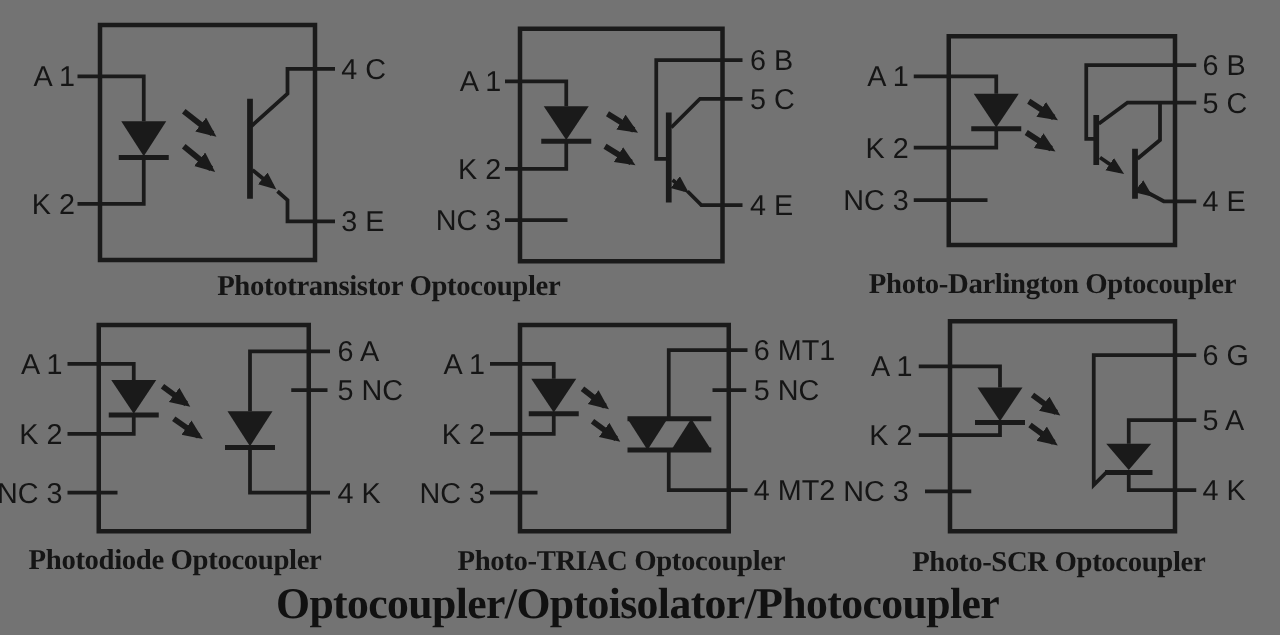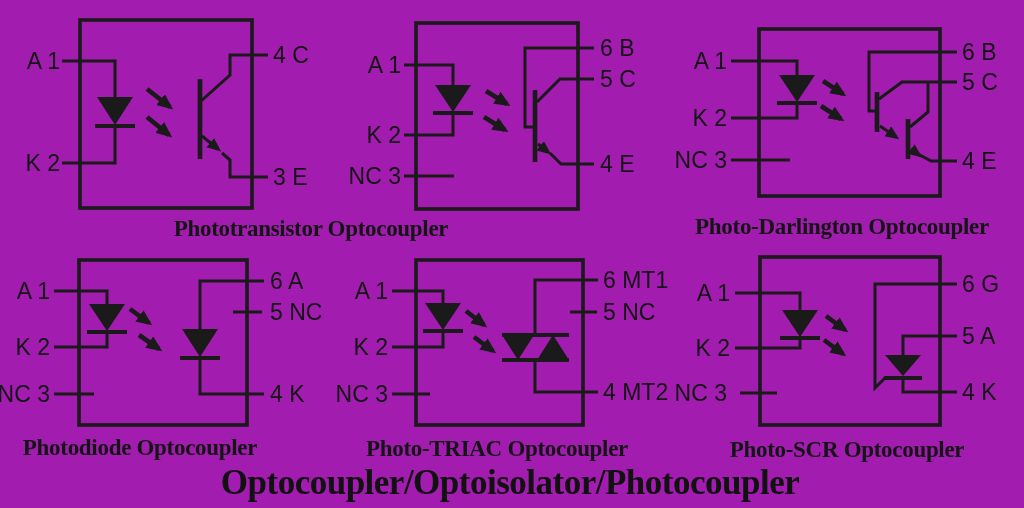--- a/index.html
+++ b/index.html
@@ -1,16 +1,16 @@
 <!DOCTYPE html>
 <html><head>
 <meta charset="utf-8">
 <style>
   html,body{margin:0;padding:0;background:#ffffff;}
-  .stage{position:relative;width:1024px;height:508px;background:#a21caf;overflow:hidden;}
+  .stage{position:relative;width:1024px;height:508px;background:#737373;overflow:hidden;}
   .stage svg{position:absolute;left:0;top:0;}
   .wire{stroke:#1a1a1a;stroke-width:3;fill:none;}
   .boxline{stroke:#1a1a1a;stroke-width:3.6;fill:none;}
   .bar{stroke:#1a1a1a;stroke-width:4.6;fill:none;}
   .ledbar{stroke:#1a1a1a;stroke-width:4;fill:none;}
   .rail{stroke:#1a1a1a;stroke-width:4;fill:none;}
   .solid{fill:#1a1a1a;stroke:none;}
   .lightarrow{stroke:#1a1a1a;stroke-width:4.6;fill:none;}
   .emitarrow{stroke:#1a1a1a;stroke-width:3;fill:none;}
   .pin{font-family:"Liberation Sans",sans-serif;font-size:23px;fill:#151515;}

